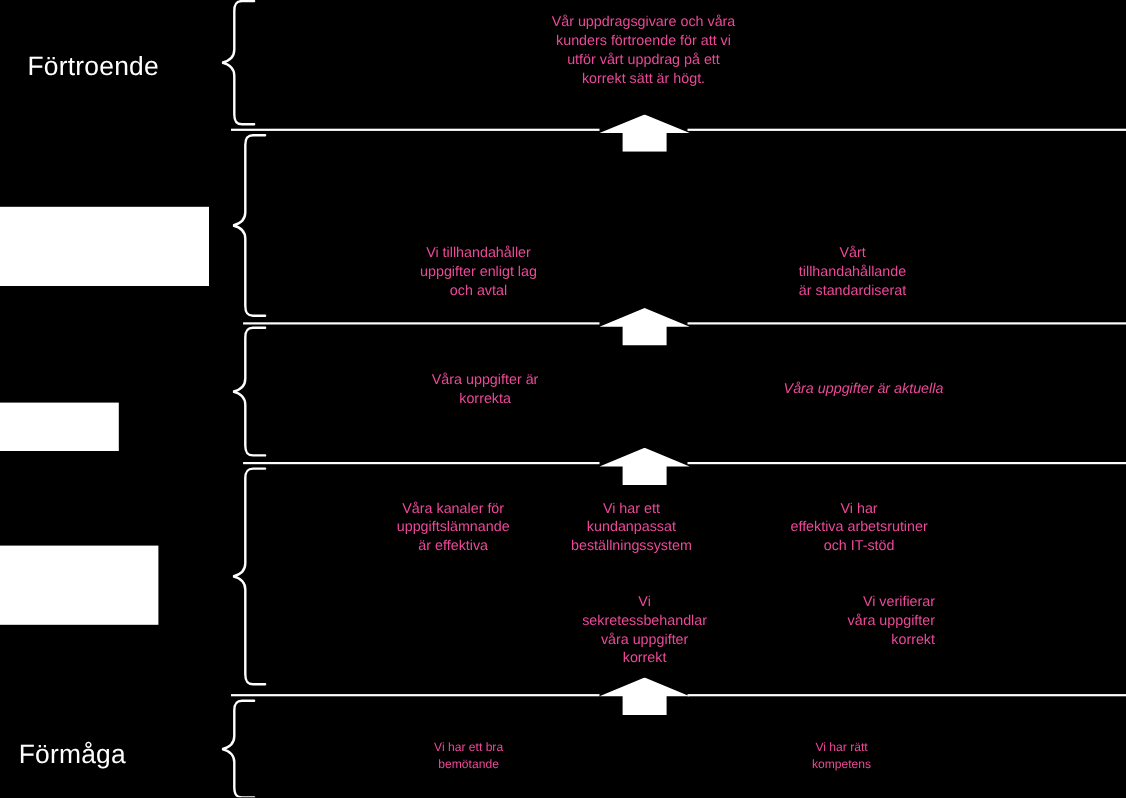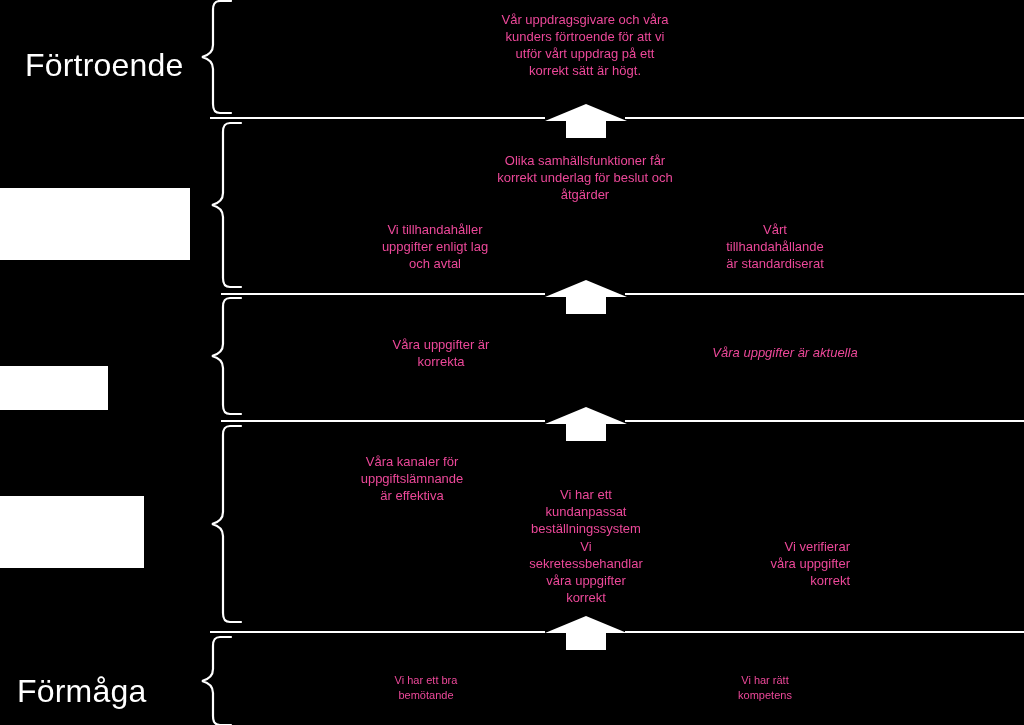--- a/index.html
+++ b/index.html
@@ -14,21 +14,21 @@
   #stage {
     position: relative;
     width: 1024px;
     height: 725px;
     background: #000000;
     overflow: hidden;
   }
   
   .axis-label {
     position: absolute;
-    font-size: 32px;
+    font-size: 24px;
     line-height: 1;
     color: #ffffff;
     white-space: nowrap;
     letter-spacing: 0.2px;
   }
   
   .redaction {
     position: absolute;
     background: #ffffff;
   }
@@ -142,45 +142,45 @@
     <svg width="82" height="34" viewBox="0 0 82 34">
       <polygon points="41,0 82,17 61,17 61,34 21,34 21,17 0,17" fill="#ffffff"></polygon>
     </svg>
   </div>
 
   <div class="item" style="left:465px; top:11px; width:240px;">Vår uppdragsgivare  och våra
 kunders förtroende  för att vi
 utför vårt  uppdrag  på ett
 korrekt sätt   är högt.</div>
 
-  <div class="item" style="left:465px; top:152px; width:240px;">Olika  samhällsfunktioner  får
-korrekt underlag  för beslut  och
-åtgärder</div>
 
   <div class="item" style="left:355px; top:221px; width:160px;text-align:center;">Vi tillhandahåller
 uppgifter enligt  lag
 och avtal</div>
 
   <div class="item" style="left:365px; top:336px; width:152px;">Våra uppgifter är
 korrekta</div>
 
   <div class="item" style="left:690px; top:221px; width:170px;">Vårt
 tillhandahållande
 är standardiserat</div>
 
   <div class="item" style="left:690px; top:344px; width:190px;font-style:italic;">Våra uppgifter är aktuella</div>
 
   <div class="item" style="left:352px; top:453px; width:120px;">Våra kanaler  för
 uppgiftslämnande
 är effektiva</div>
 
-  <div class="item" style="left:512px; top:453px; width:148px;margin-top:33px;">Vi har ett
+  <div class="item" style="left:500px; top:453px; width:148px;">Vi har ett
 kundanpassat
 beställningssystem</div>
 
+  <div class="item" style="left:700px; top:453px; width:162px;">Vi har
+effektiva  arbetsrutiner
+och IT-stöd</div>
 
 
   <div class="item" style="left:515px; top:538px; width:142px;">Vi
 sekretessbehandlar
 våra uppgifter
 korrekt</div>
 
   <div class="item" style="left:712px; top:538px; width:138px;text-align:right;">Vi verifierar
 våra uppgifter
 korrekt</div>

